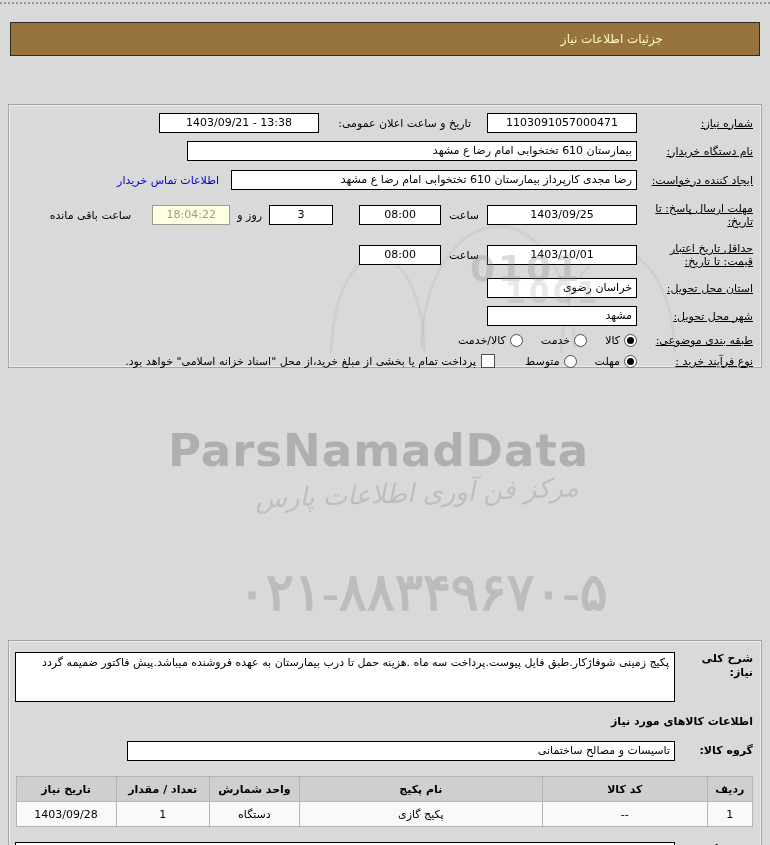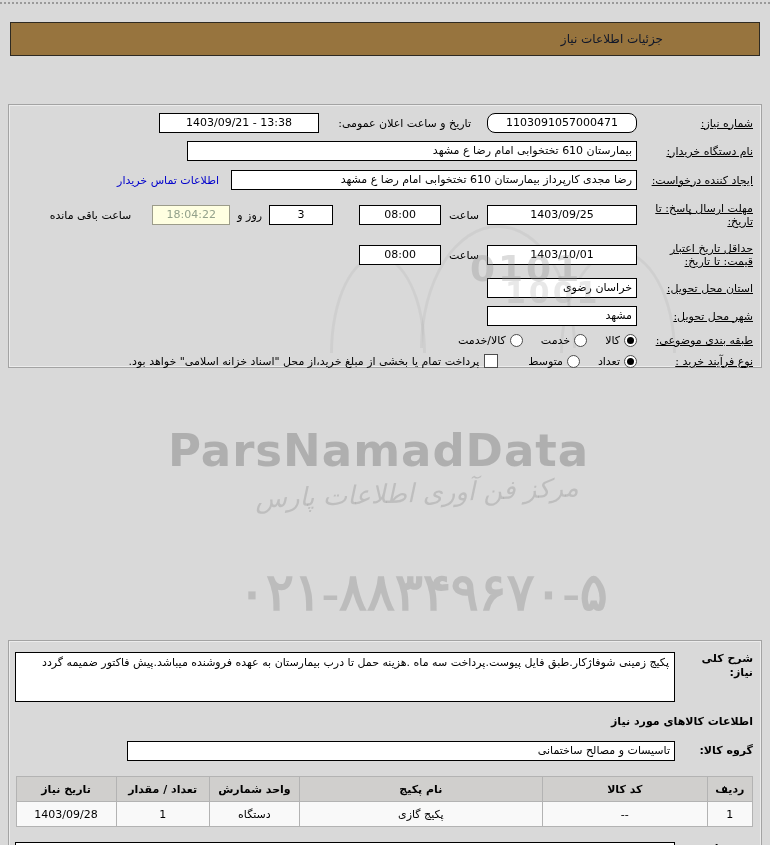--- a/index.html
+++ b/index.html
@@ -4,21 +4,21 @@
 <style>
   html,body{margin:0;padding:0;}
   body{
     width:770px;height:845px;position:relative;overflow:hidden;
     background:#d9d9d9;color:#000;direction:rtl;
     font-family:"DejaVu Sans",sans-serif;font-size:11px;
   }
   .dotline{position:absolute;top:2px;left:0;width:770px;height:0;border-top:2px dotted #9a9a9a;}
   .titlebar{
     position:absolute;top:22px;right:10px;width:750px;height:34px;box-sizing:border-box;
-    background:#97743E;border:1px solid #2e2a22;color:#0f172a;
+    background:#97743E;border:1px solid #2e2a22;color:#fef9c3;
     display:flex;align-items:center;padding-right:96px;font-size:12px;
   }
   .panel{
     position:absolute;right:8px;width:754px;box-sizing:border-box;
     border:1px solid #a3a3a3;box-shadow:inset 0 0 0 1px #ececec;
   }
   #panel1{top:70px;height:264px;padding:8px 8px 0 6px;}
   #panel2{top:342px;height:238px;padding:11px 8px 0 6px;}
   .row{display:flex;align-items:center;}
   .flabel{flex:0 0 112px;width:112px;padding-left:4px;line-height:13px;text-decoration:underline;}
@@ -80,21 +80,21 @@
 <div class="arch" id="arch3"></div>
 
 <div class="titlebar content">
   <span>جزئیات اطلاعات نیاز</span>
 </div>
 
 <div class="panel content" id="panel1">
 
   <div class="row" style="margin-bottom:8px;">
     <div class="flabel">شماره نیاز:</div>
-    <div class="box center ltr" style="width:140px;border-radius:8px;">1103091057000471</div>
+    <div class="box center ltr" style="width:140px;">1103091057000471</div>
     <div style="margin-right:16px;width:152px;">تاریخ و ساعت اعلان عمومی:</div>
     <div class="box center ltr" style="width:150px;">1403/09/21 - 13:38</div>
   </div>
 
   <div class="row" style="margin-bottom:9px;">
     <div class="flabel">نام دستگاه خریدار:</div>
     <div class="box tr" style="width:440px;">بیمارستان 610 تختخوابی امام رضا ع  مشهد</div>
   </div>
 
   <div class="row" style="margin-bottom:6px;">
@@ -137,21 +137,21 @@
     <span class="optlbl">کالا</span>
     <span class="radio"></span>
     <span class="optlbl">خدمت</span>
     <span class="radio"></span>
     <span class="optlbl">کالا/خدمت</span>
   </div>
 
   <div class="row">
     <div class="flabel">نوع فرآیند خرید :</div>
     <span class="radio checked"></span>
-    <span class="optlbl">تعداد</span>
+    <span class="optlbl">مهلت</span>
     <span class="radio"></span>
     <span class="optlbl" style="margin-left:30px;">متوسط</span>
     <span class="chk"></span>
     <span>پرداخت تمام یا بخشی از مبلغ خرید،از محل "اسناد خزانه اسلامی" خواهد بود.</span>
   </div>
 </div>
 
 <div class="panel content" id="panel2">
 
   <div class="row" style="align-items:flex-start;">

